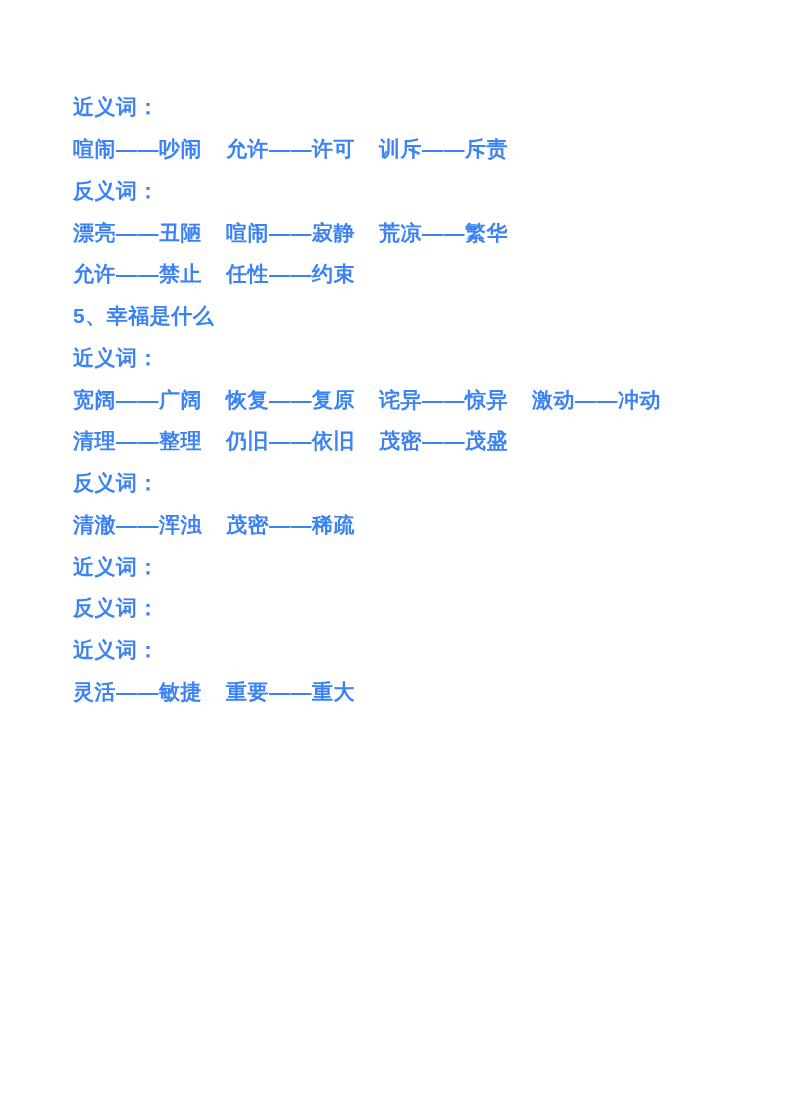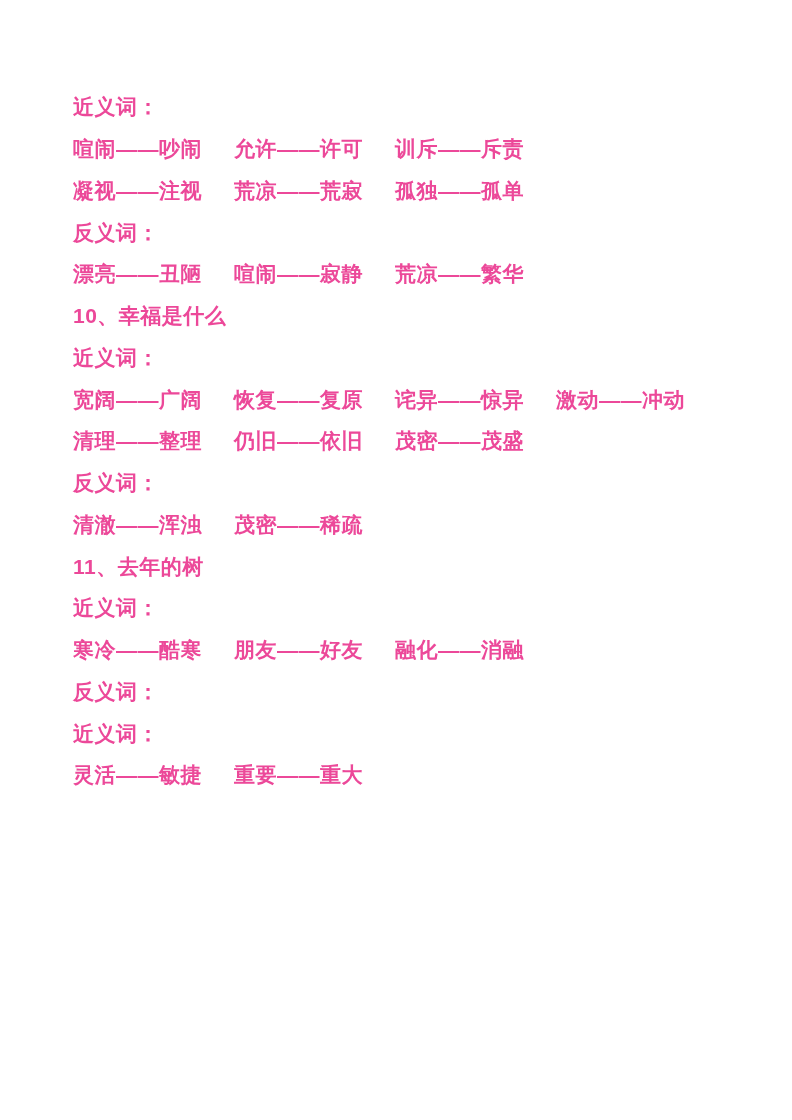--- a/index.html
+++ b/index.html
@@ -23,80 +23,73 @@
     width: 690px;
   }
   .line {
     height: 41.75px;
     display: flex;
     align-items: center;
     white-space: nowrap;
     font-weight: 700;
     font-size: 21px;
     line-height: 1;
-    color: #ec4899;
+    color: #3b82f6;
     letter-spacing: 0.5px;
   }
   .row {
-    column-gap: 32px;
+    column-gap: 24px;
   }
   .pair {
     display: inline-block;
   }
   .section-title {
     letter-spacing: 0.5px;
   }
 </style>
 </head>
 <body>
 
 <div class="page">
   <div class="content">
       <div class="line group-label">近义词：</div>
       <div class="line row">
         <span class="pair">喧闹——吵闹</span>
         <span class="pair">允许——许可</span>
         <span class="pair">训斥——斥责</span>
       </div>
-      <div class="line row">
-        <span class="pair">凝视——注视</span>
-        <span class="pair">荒凉——荒寂</span>
-        <span class="pair">孤独——孤单</span>
-      </div>
       <div class="line group-label">反义词：</div>
       <div class="line row">
         <span class="pair">漂亮——丑陋</span>
         <span class="pair">喧闹——寂静</span>
         <span class="pair">荒凉——繁华</span>
       </div>
-      <div class="line section-title">10、幸福是什么</div>
+      <div class="line row">
+        <span class="pair">允许——禁止</span>
+        <span class="pair">任性——约束</span>
+      </div>
+      <div class="line section-title">5、幸福是什么</div>
       <div class="line group-label">近义词：</div>
       <div class="line row">
         <span class="pair">宽阔——广阔</span>
         <span class="pair">恢复——复原</span>
         <span class="pair">诧异——惊异</span>
         <span class="pair">激动——冲动</span>
       </div>
       <div class="line row">
         <span class="pair">清理——整理</span>
         <span class="pair">仍旧——依旧</span>
         <span class="pair">茂密——茂盛</span>
       </div>
       <div class="line group-label">反义词：</div>
       <div class="line row">
         <span class="pair">清澈——浑浊</span>
         <span class="pair">茂密——稀疏</span>
       </div>
-      <div class="line section-title">11、去年的树</div>
       <div class="line group-label">近义词：</div>
-      <div class="line row">
-        <span class="pair">寒冷——酷寒</span>
-        <span class="pair">朋友——好友</span>
-        <span class="pair">融化——消融</span>
-      </div>
       <div class="line group-label">反义词：</div>
       <div class="line group-label">近义词：</div>
       <div class="line row">
         <span class="pair">灵活——敏捷</span>
         <span class="pair">重要——重大</span>
       </div>
     </div>
 </div>
 
 </body></html>

